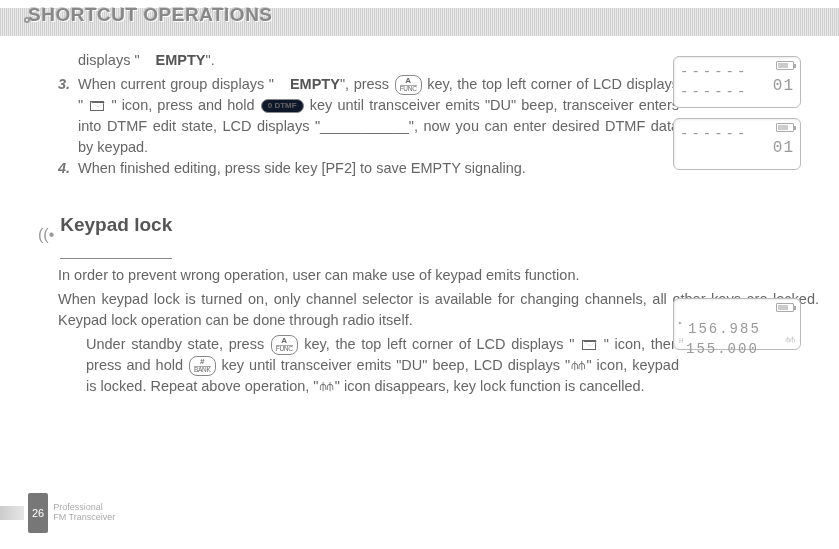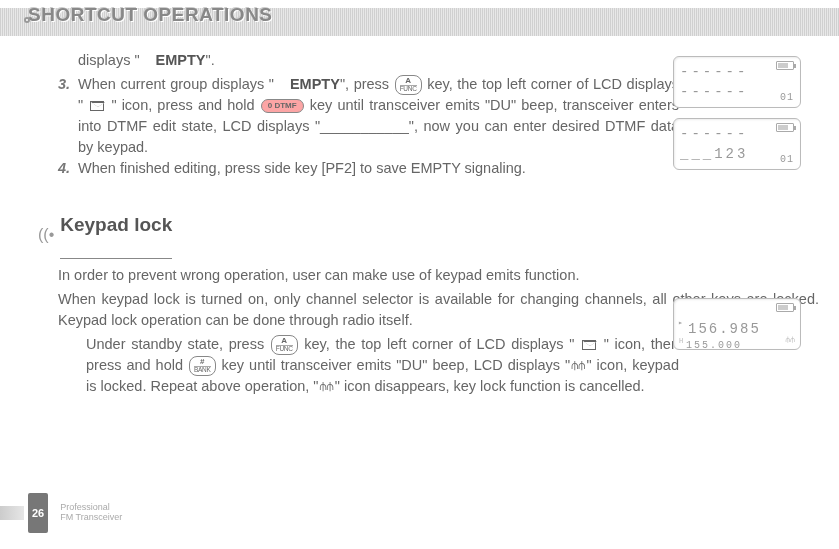--- a/index.html
+++ b/index.html
@@ -88,21 +88,21 @@
   .key-oval .bot { display:block; font-size:6.5px; letter-spacing:-0.3px; border-top:0.8px solid #aaa; }
   .key-wide {
     display:inline-block;
     border:1.2px solid #888;
     border-radius: 7px;
     font-size: 8px;
     line-height: 1;
     padding: 2px 6px;
     vertical-align: middle;
     color:#666;
-    background:#fca5a5;
+    background:#0f172a;
     font-weight:bold;
   }
   .envelope-icon {
     display:inline-block;
     width:14px; height:10px;
     border:1.3px solid #666;
     vertical-align:middle;
     position:relative;
     margin:0 2px;
   }
@@ -182,26 +182,26 @@
     content:"";
     position:absolute;
     left:1px;top:1px;bottom:1px;
     width:60%;
     background:#ccc;
   }
   .lcd .line1 { font-size:14px; letter-spacing:3px; margin-top:1px;}
   .lcd .line2 { font-size:14px; letter-spacing:3px; }
   .lcd .side-num {
     position:absolute;
-    right:6px; top:34px;
-    font-size:10px;
+    right:6px; top:18px;
+    font-size:16px;
     letter-spacing:1px;
   }
   .lcd.lcd3 .line1 { font-size:14px; letter-spacing:2px; margin-left:8px;margin-top:16px;}
-  .lcd.lcd3 .line2 { font-size:10px; letter-spacing:2px; margin-left:6px;}
+  .lcd.lcd3 .line2 { font-size:14px; letter-spacing:2px; margin-left:6px;}
   .lcd.lcd3 .arrow-l {
     position:absolute; left:4px; top:18px; font-size:8px; color:#aaa;
   }
   .lcd.lcd3 .sub-h {
     position:absolute; left:5px; bottom:3px; font-size:7px; color:#bbb;
   }
   .lcd.lcd3 .sub-lock {
     position:absolute; right:5px; bottom:3px; font-size:8px; color:#bbb;
   }
   .footer {
@@ -213,26 +213,26 @@
   .footer-bar {
     width: 24px;
     height: 14px;
     background: linear-gradient(90deg,#ccc,#e6e6e6);
     margin-right: 4px;
   }
   .footer-page {
     background:#777;
     color:#fff;
     font-size:11px;
-    font-weight:bold;
+    font-weight:normal;
     padding:14px 4px;
     border-radius:2px;
   }
   .footer-text {
-    margin-left:12px;
+    margin-left:5px;
     font-size:9px;
     line-height:1.1;
     color:#aaa;
   }
 </style>
 </head>
 <body>
 
 <div class="header-band"></div>
 <div class="header-dot"></div>
@@ -258,21 +258,20 @@
 
   <div class="lcd" style="top:6px;">
     <div class="batt"></div>
     <div class="line1">------</div>
     <div class="line2">------</div>
     <div class="side-num">01</div>
   </div>
   <div class="lcd" style="top:68px;">
     <div class="batt"></div>
     <div class="line1">------</div>
-    <div class="line2">___123</div>
     <div class="side-num">01</div>
   </div>
 
   <div class="section-head">
     <span class="radio-waves">((•</span>
     <h2>Keypad lock</h2>
   </div>
 
   <div class="para" style="padding-left:20px;">In order to prevent wrong operation, user can make use of keypad emits function.</div>
   <div class="para" style="padding-left:20px; text-align:justify;">When keypad lock is turned on, only channel selector is available for changing channels, all other keys are locked. Keypad lock operation can be done through radio itself.</div>

